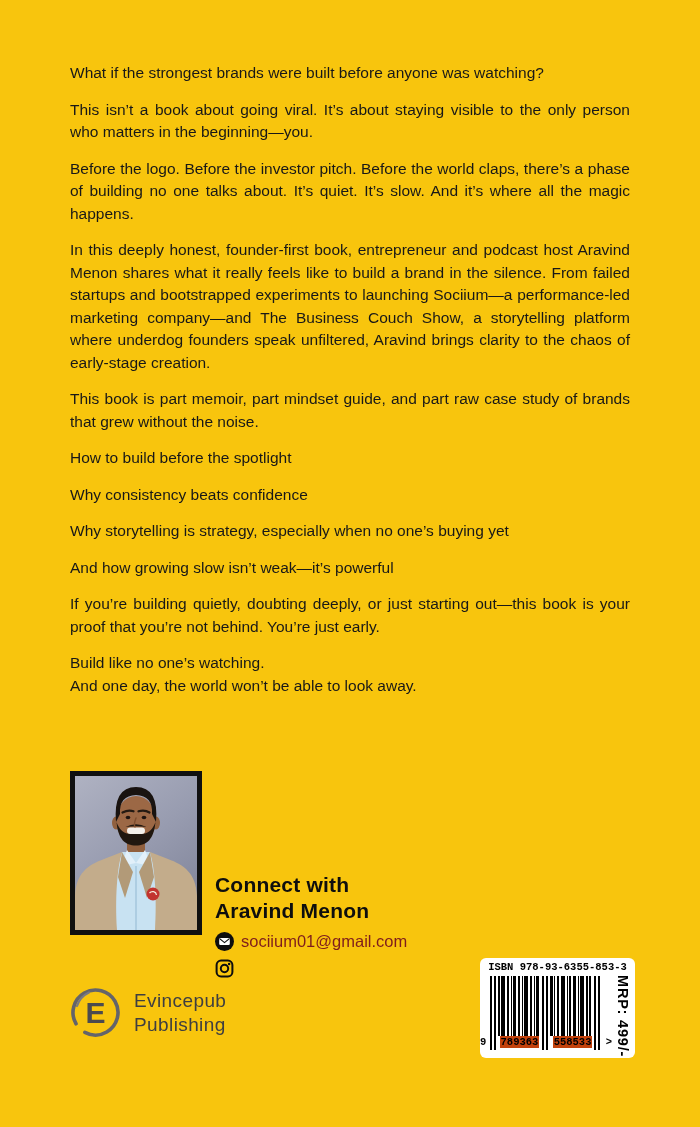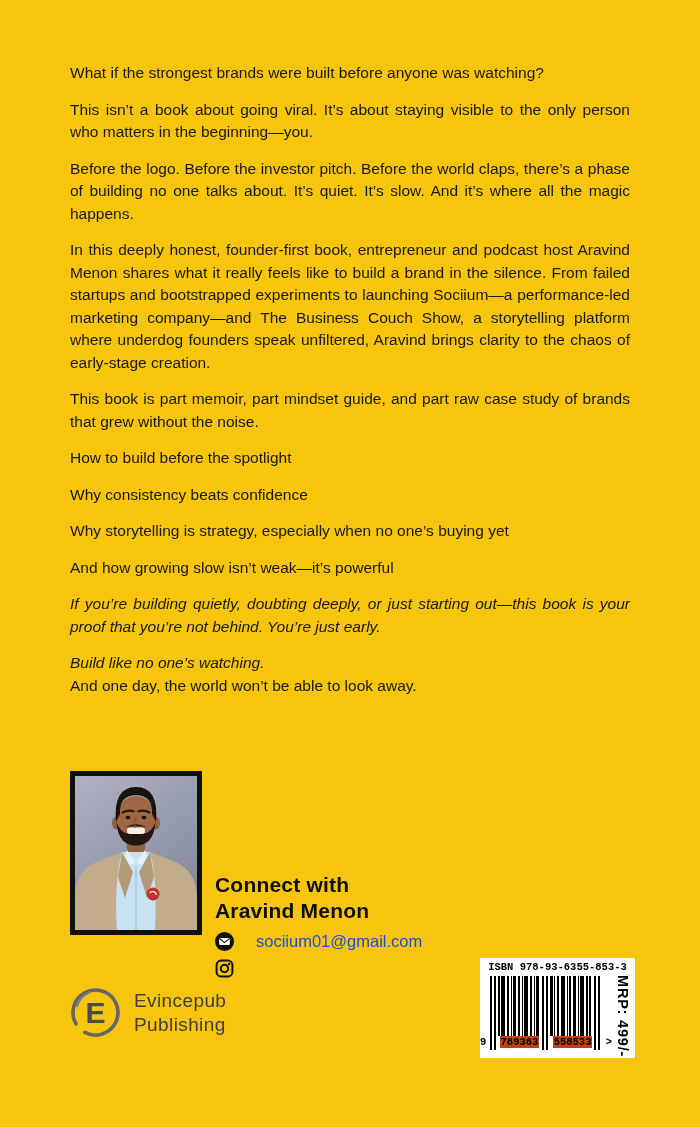--- a/index.html
+++ b/index.html
@@ -17,21 +17,21 @@
     position: absolute;
     left: 70px;
     right: 70px;
     top: 62px;
     color: #181818;
     font-size: 15.5px;
     line-height: 22.5px;
   }
   .copy p { margin: 0 0 14px 0; }
   .copy p.justify { text-align: justify; }
-  .copy p.mt-lg { margin-top: 13px; font-style: italic; }
+  .copy p.mt-lg { margin-top: 13px; }
   .copy p.tight { margin-bottom: 0; }
 
   
   .photo-frame {
     position: absolute;
     left: 70px;
     top: 771px;
     width: 132px;
     height: 164px;
     border: 5px solid #101010;
@@ -47,24 +47,24 @@
   }
   .connect-heading {
     font-size: 21px;
     line-height: 26px;
     font-weight: bold;
     letter-spacing: 0.2px;
   }
   .contact-row {
     display: flex;
     align-items: center;
-    gap: 22px;
+    gap: 7px;
     margin-top: 8px;
     font-size: 16.5px;
-    color: #1d4ed8;
+    color: #7f1d1d;
   }
   .contact-row:first-of-type { margin-top: 11px; }
   .contact-row .icon { width: 19px; height: 19px; flex: 0 0 auto; }
 
   
   .publisher {
     position: absolute;
     left: 69px;
     top: 986px;
     display: flex;
@@ -82,20 +82,21 @@
   
   .barcode {
     position: absolute;
     left: 480px;
     top: 958px;
     width: 155px;
     height: 100px;
     background: #FFFFFF;
     box-sizing: border-box;
     padding-top: 3px;
+    border-radius: 6px;
   }
   .isbn-label {
     text-align: center;
     font-family: "Liberation Mono", monospace;
     font-weight: bold;
     font-size: 10.5px;
     letter-spacing: 0px;
     color: #000;
     white-space: nowrap;
   }

